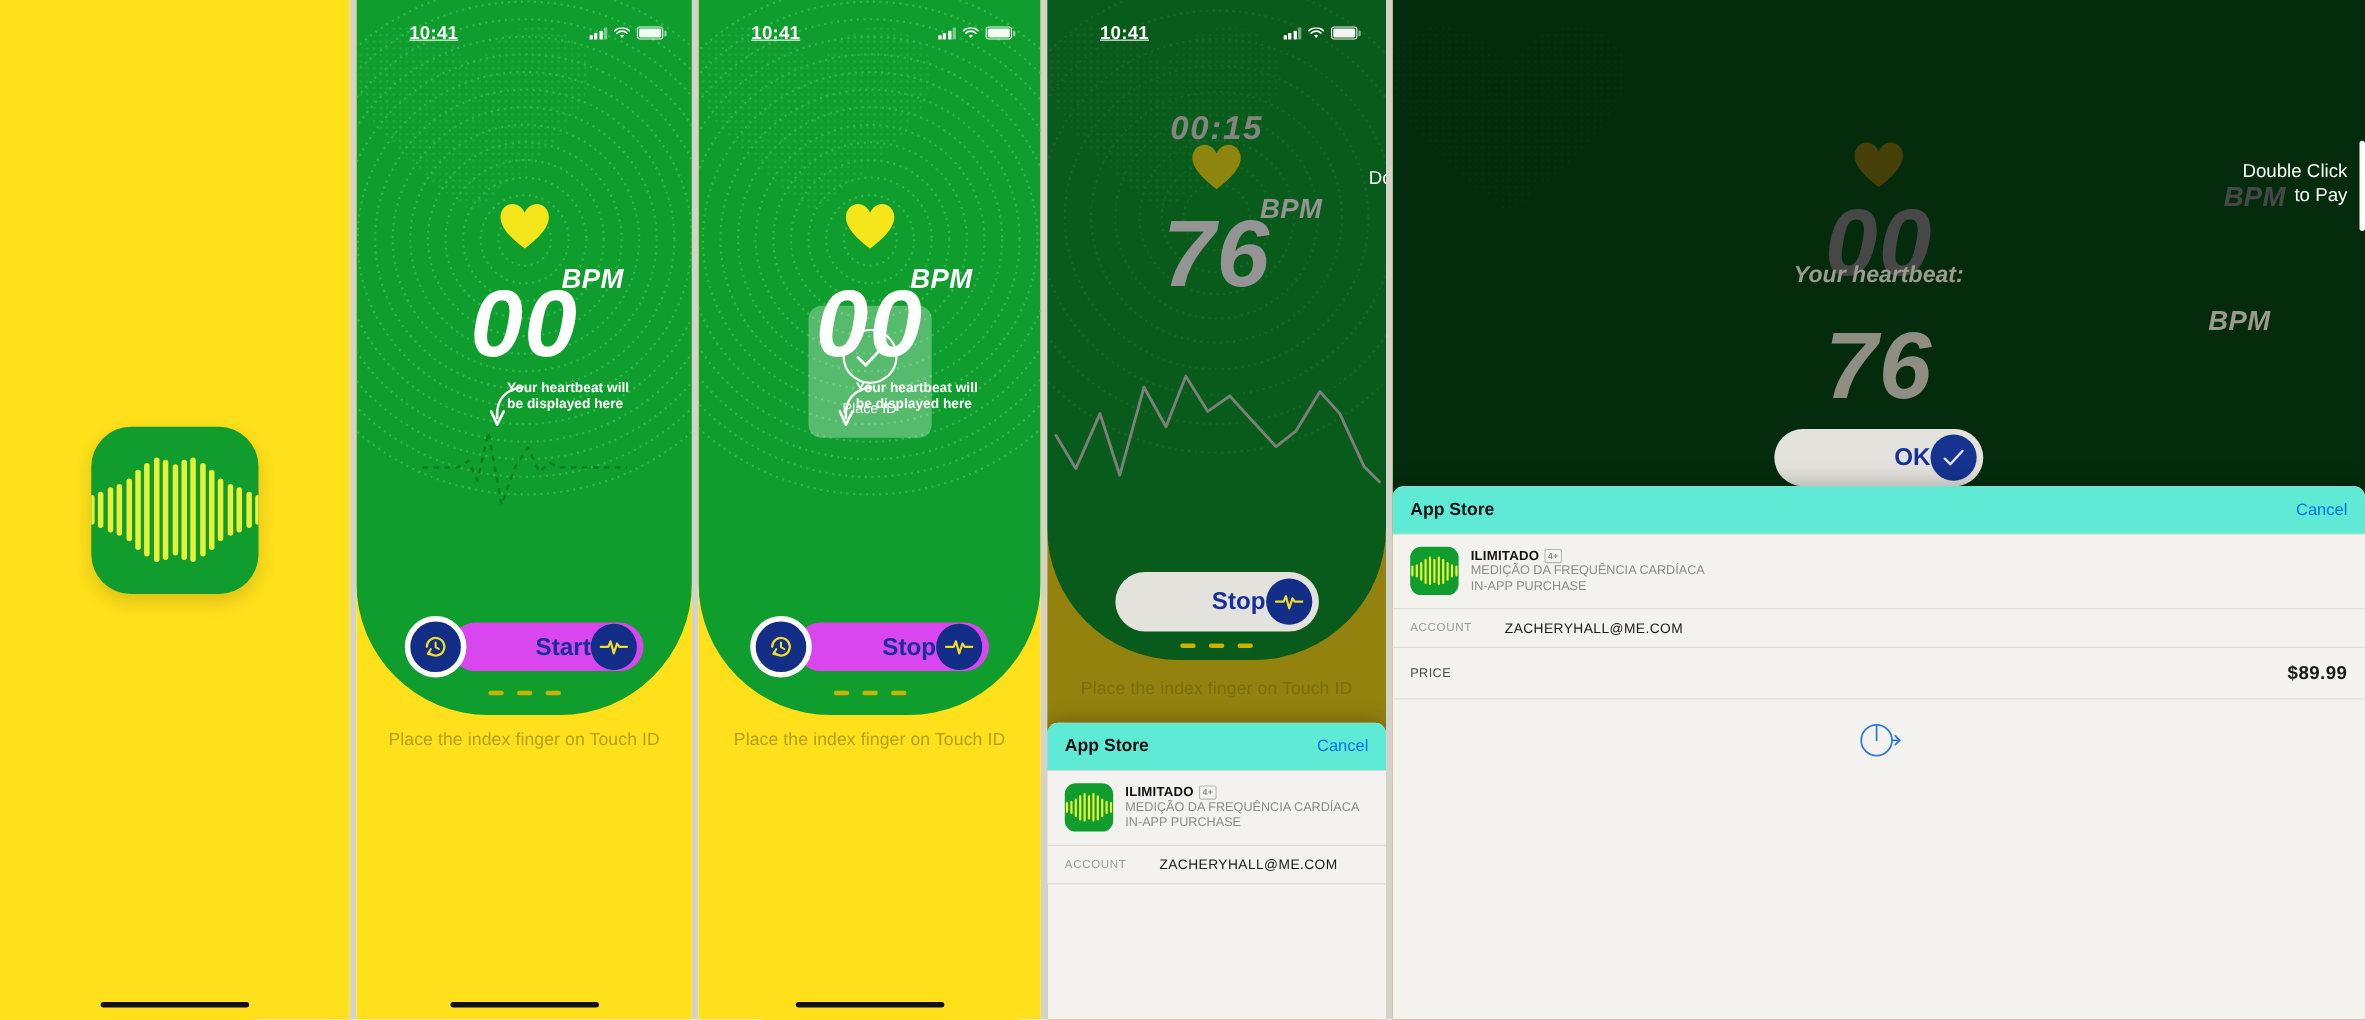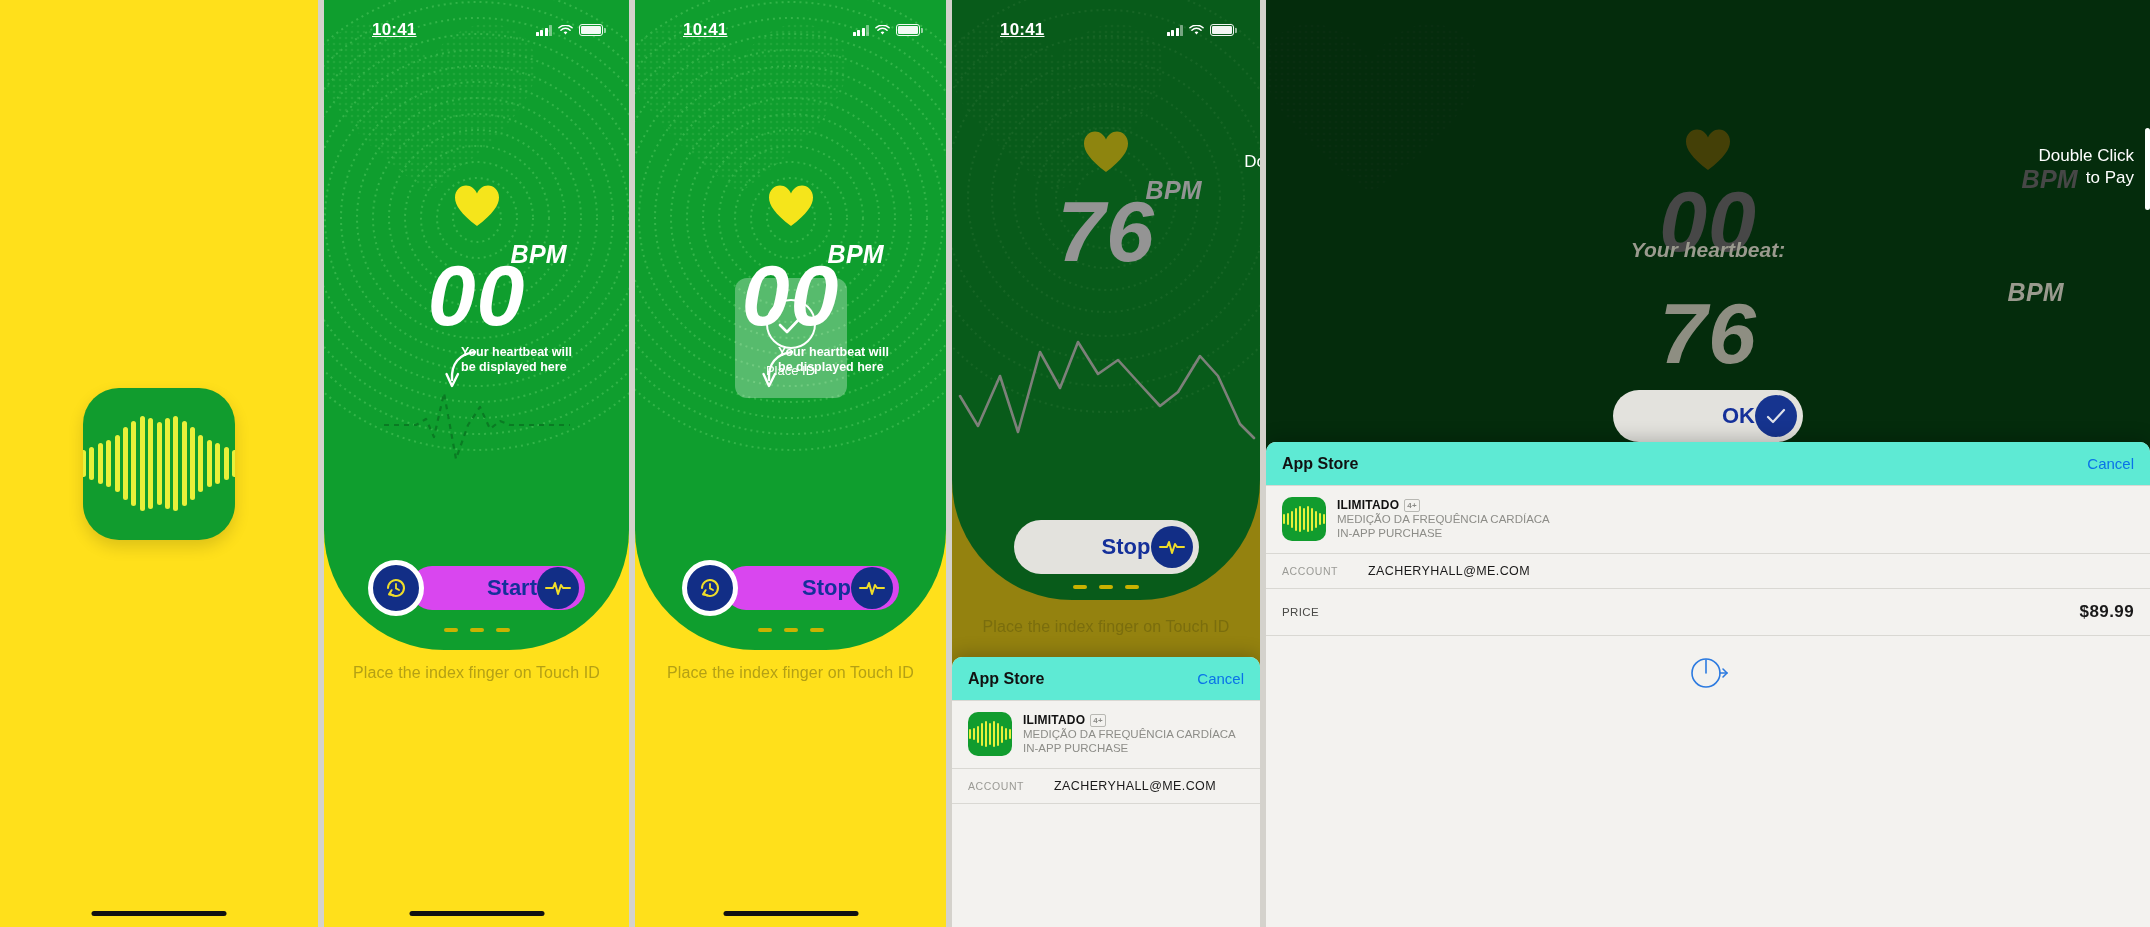--- a/index.html
+++ b/index.html
@@ -513,20 +513,21 @@
         <svg width="230" height="190" viewBox="0 0 230 190">
           <defs>
             <pattern id="dp4" width="6" height="6" patternUnits="userSpaceOnUse">
               <circle cx="2" cy="2" r="1.3" fill="#2fb045"></circle>
             </pattern>
           </defs>
           <path d="M115 175 C 40 120, 8 80, 8 48 C 8 20, 32 6, 56 6 C 80 6, 105 24, 115 44 C 125 24, 150 6, 174 6 C 198 6, 222 20, 222 48 C 222 80, 190 120, 115 175 Z" fill="url(#dp4)"></path>
         </svg>
       </div>
 
+      <div class="timer">00:15</div>
 
       <div class="heart-ico" style="top:130px">
         <svg width="48" height="44" viewBox="0 0 48 44">
           <path d="M24 42 C 8 30, 2 21, 2 13.5 C 2 6, 7.5 1.5, 13 1.5 C 18 1.5, 22 5, 24 9.5 C 26 5, 30 1.5, 35 1.5 C 40.5 1.5, 46 6, 46 13.5 C 46 21, 40 30, 24 42 Z" fill="#f5e51b"></path>
         </svg>
       </div>
 
       <div class="bpm-label" style="top:176px; right:58px">BPM</div>
       <div class="bpm-value" style="top:186px">76</div>
 

